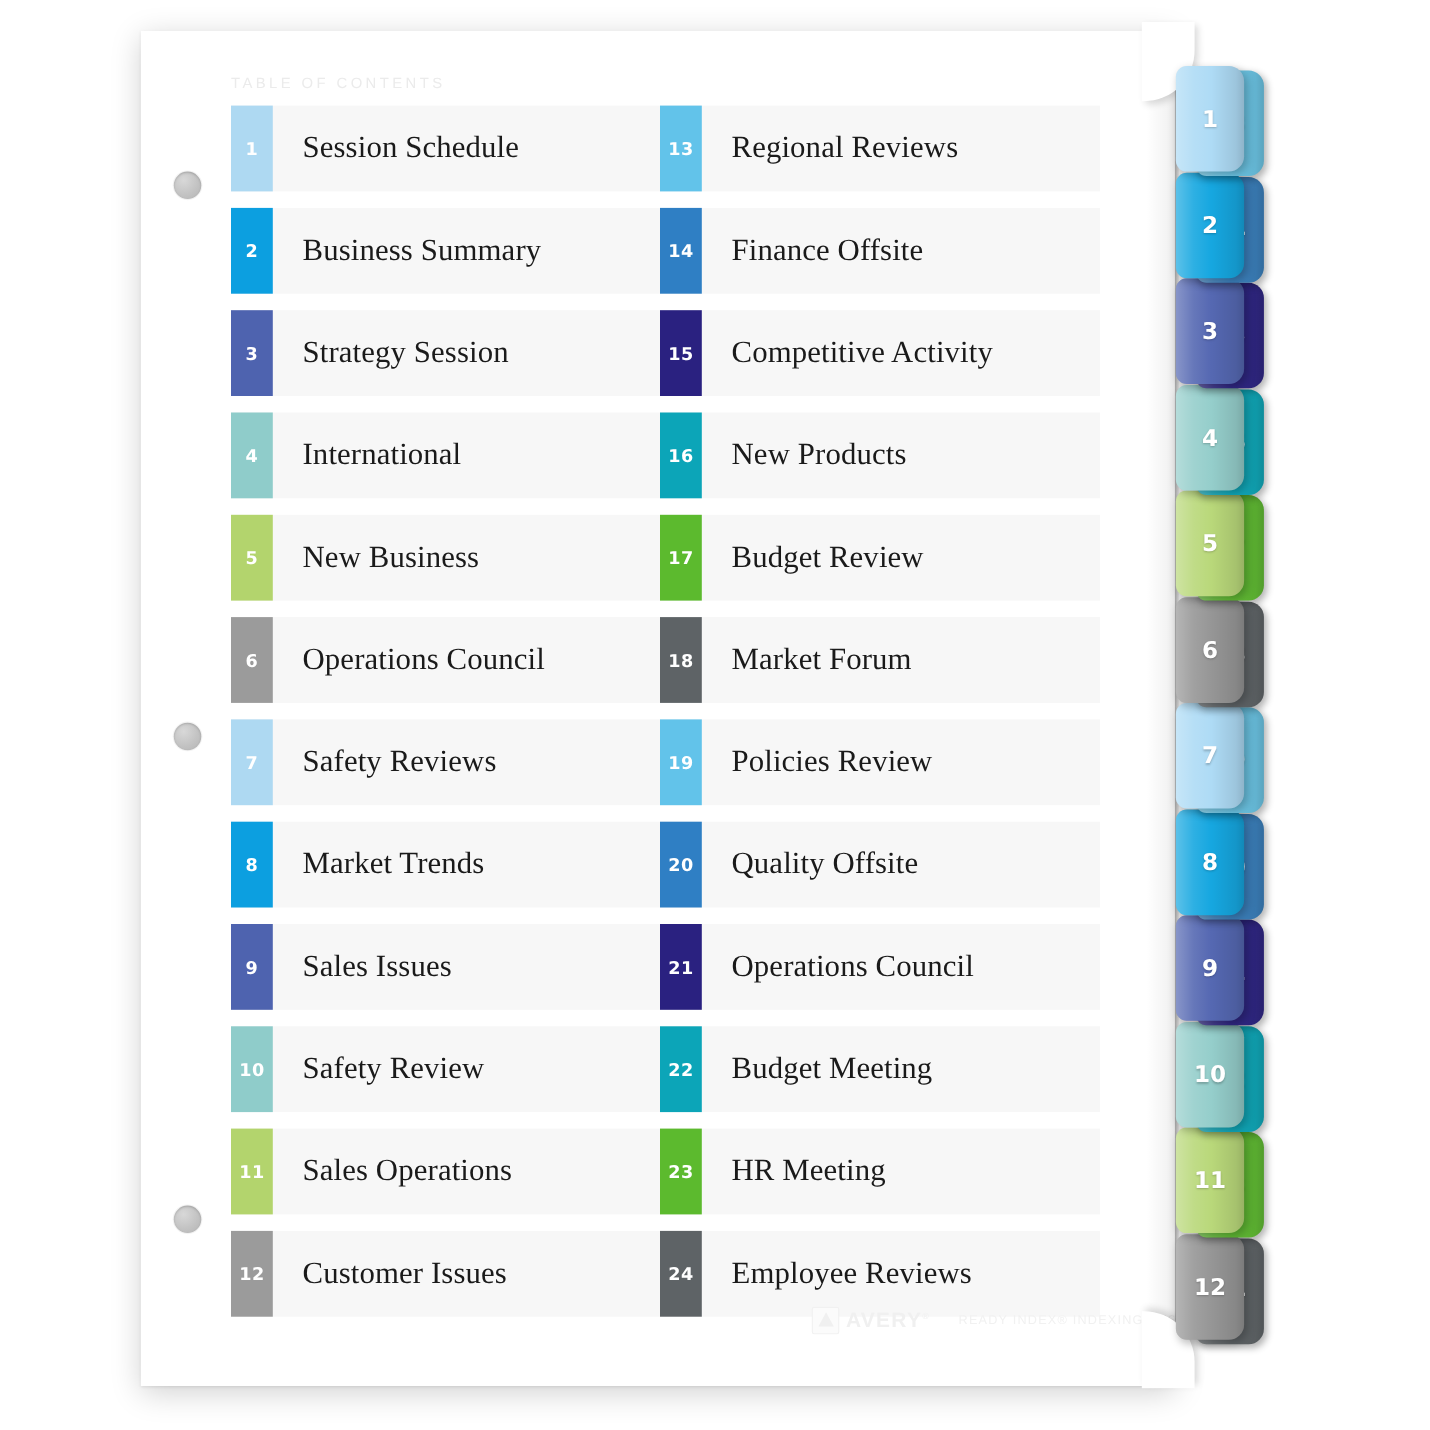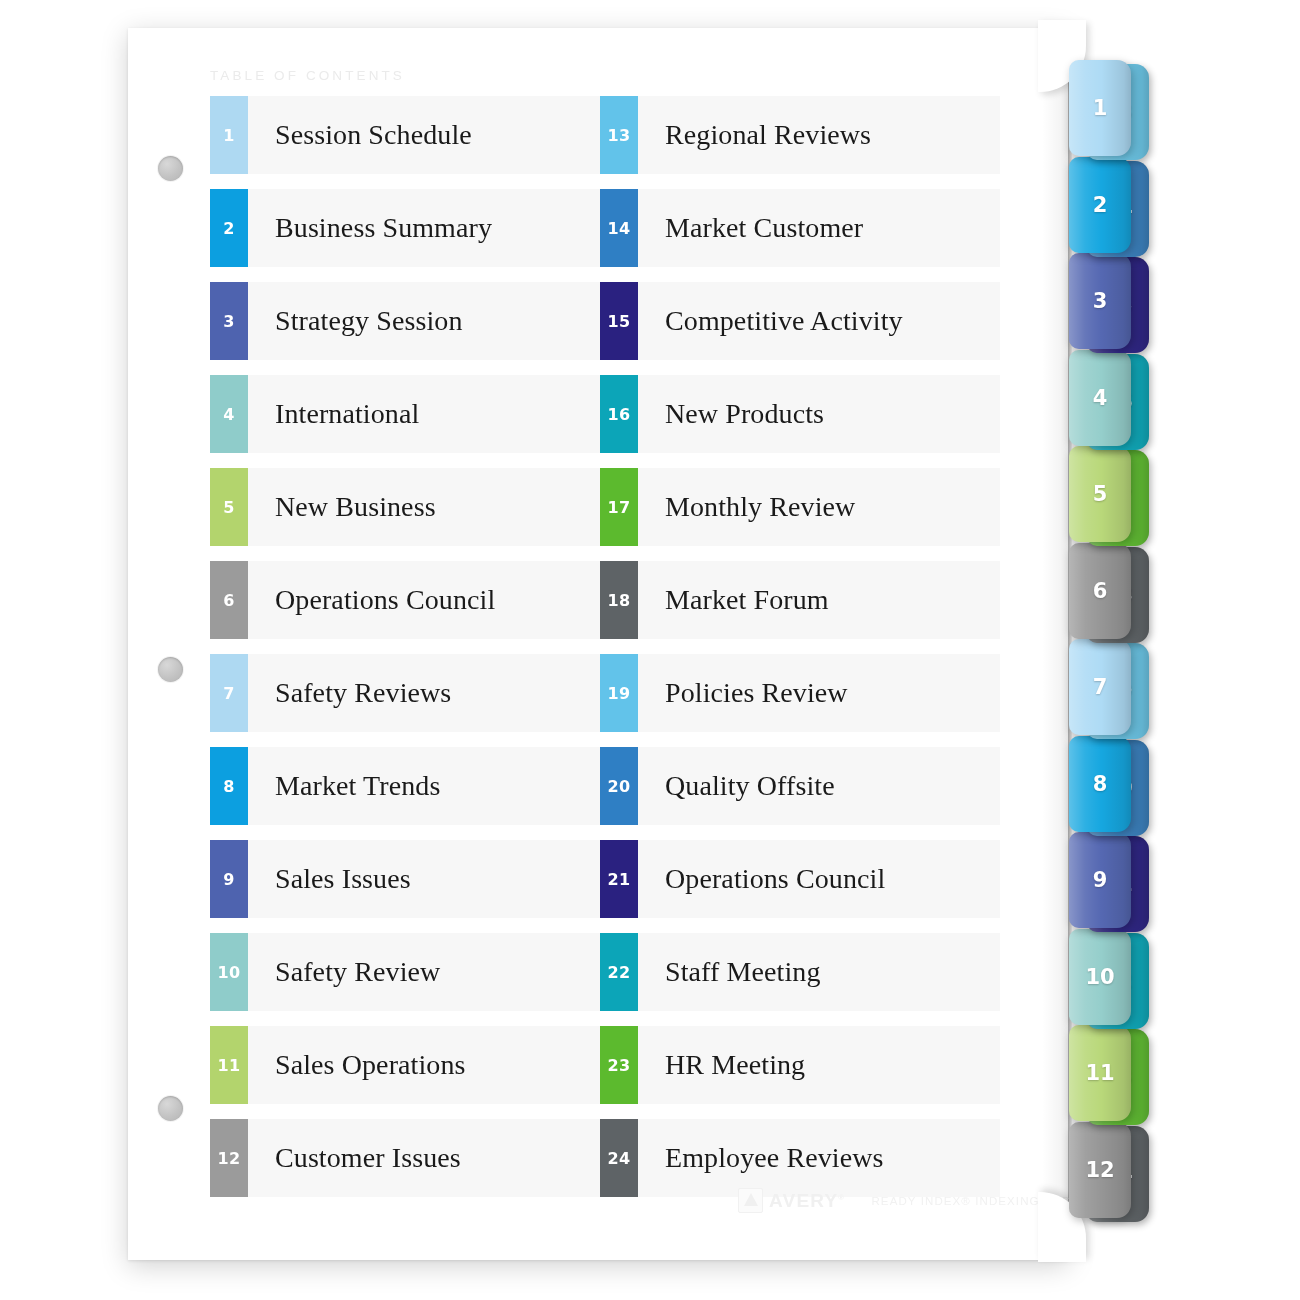--- a/index.html
+++ b/index.html
@@ -389,21 +389,21 @@
               <div class="label">Regional Reviews</div>
             </div>
           </div>
           <div class="row">
             <div class="cell left">
               <div class="numbox" style="background: rgb(12, 159, 224);">2</div>
               <div class="label">Business Summary</div>
             </div>
             <div class="cell right">
               <div class="numbox" style="background: rgb(47, 127, 196);">14</div>
-              <div class="label">Market Customer</div>
+              <div class="label">Finance Offsite</div>
             </div>
           </div>
           <div class="row">
             <div class="cell left">
               <div class="numbox" style="background: rgb(78, 99, 175);">3</div>
               <div class="label">Strategy Session</div>
             </div>
             <div class="cell right">
               <div class="numbox" style="background: rgb(42, 33, 128);">15</div>
               <div class="label">Competitive Activity</div>
@@ -419,21 +419,21 @@
               <div class="label">New Products</div>
             </div>
           </div>
           <div class="row">
             <div class="cell left">
               <div class="numbox" style="background: rgb(179, 212, 109);">5</div>
               <div class="label">New Business</div>
             </div>
             <div class="cell right">
               <div class="numbox" style="background: rgb(92, 186, 46);">17</div>
-              <div class="label">Monthly Review</div>
+              <div class="label">Budget Review</div>
             </div>
           </div>
           <div class="row">
             <div class="cell left">
               <div class="numbox" style="background: rgb(155, 155, 155);">6</div>
               <div class="label">Operations Council</div>
             </div>
             <div class="cell right">
               <div class="numbox" style="background: rgb(94, 99, 102);">18</div>
               <div class="label">Market Forum</div>
@@ -469,21 +469,21 @@
               <div class="label">Operations Council</div>
             </div>
           </div>
           <div class="row">
             <div class="cell left">
               <div class="numbox" style="background: rgb(143, 204, 202);">10</div>
               <div class="label">Safety Review</div>
             </div>
             <div class="cell right">
               <div class="numbox" style="background: rgb(12, 165, 184);">22</div>
-              <div class="label">Staff Meeting</div>
+              <div class="label">Budget Meeting</div>
             </div>
           </div>
           <div class="row">
             <div class="cell left">
               <div class="numbox" style="background: rgb(179, 212, 109);">11</div>
               <div class="label">Sales Operations</div>
             </div>
             <div class="cell right">
               <div class="numbox" style="background: rgb(92, 186, 46);">23</div>
               <div class="label">HR Meeting</div>

